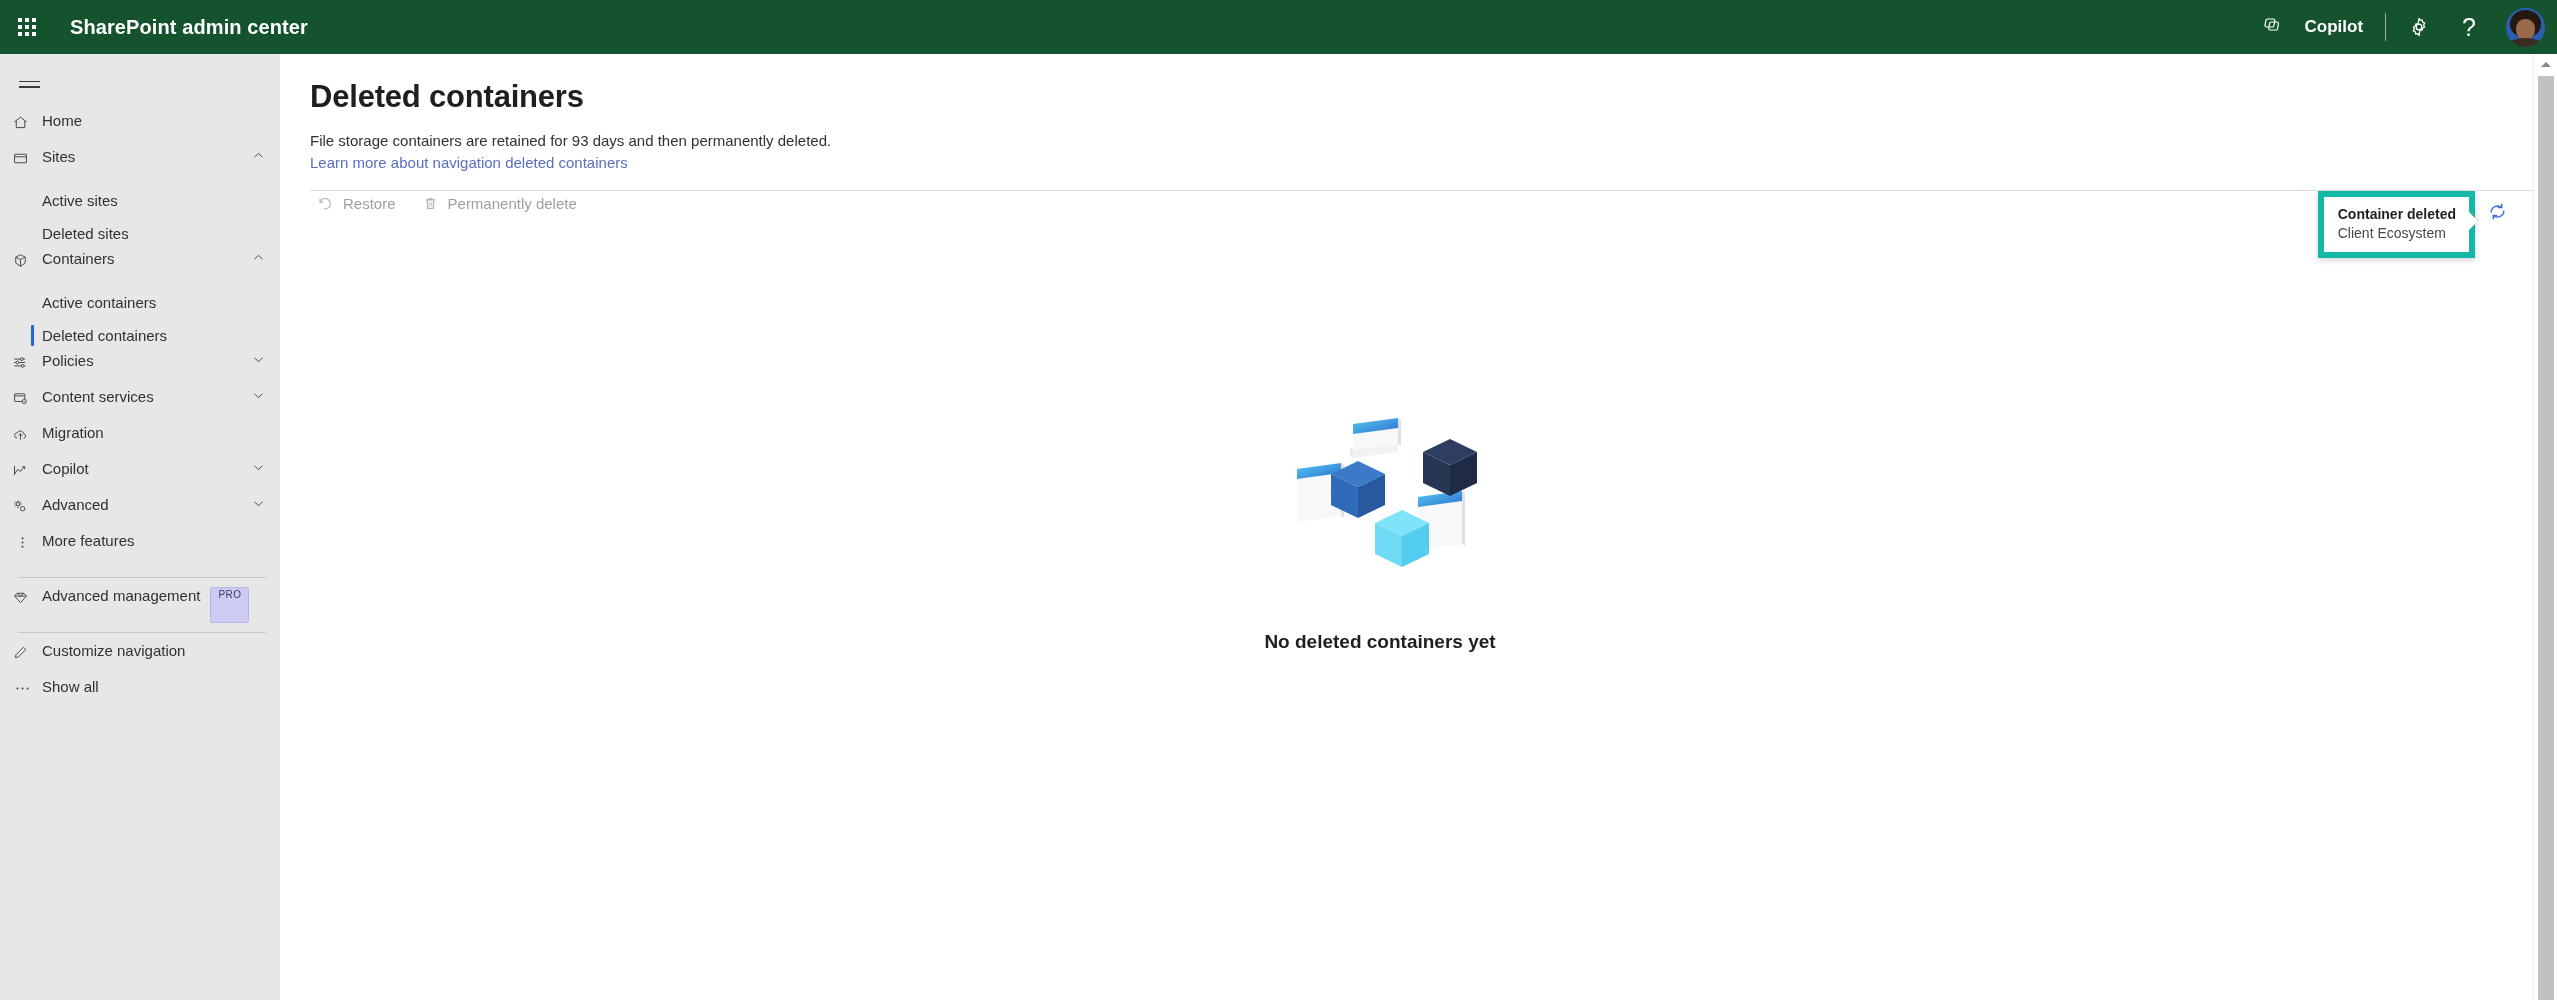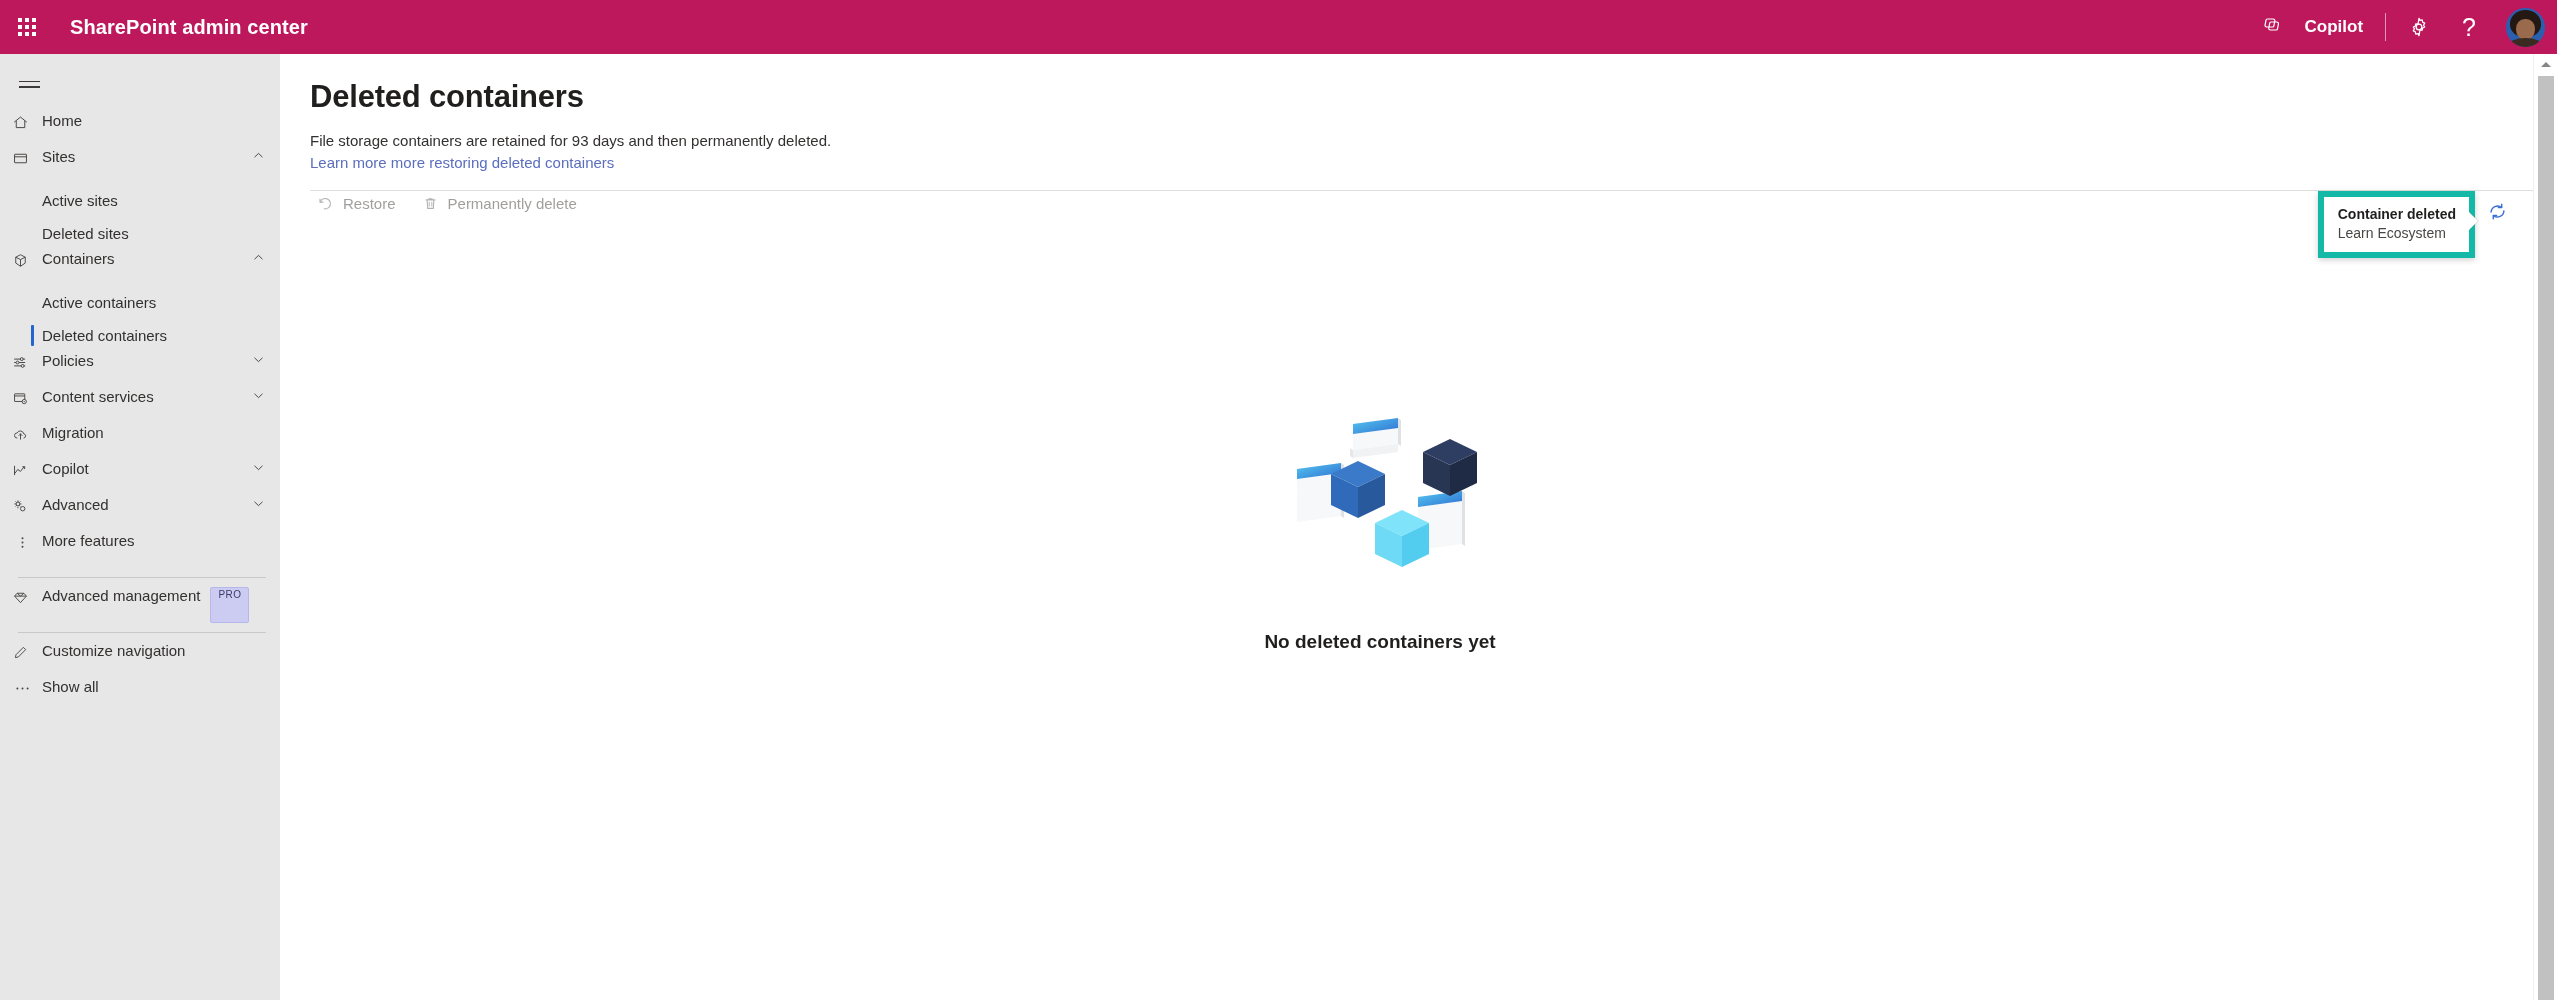--- a/index.html
+++ b/index.html
@@ -6,21 +6,21 @@
   html, body {
     width: 2557px; height: 1000px;
     font-family: "Liberation Sans", sans-serif;
     background: #ffffff; overflow: hidden;
   }
 
   
   #suite-header {
     position: absolute; top: 0; left: 0;
     width: 2557px; height: 54px;
-    background: #be185d;
+    background: #14532d;
     display: flex; align-items: center;
   }
   #waffle {
     width: 54px; height: 54px;
     display: flex; align-items: center; justify-content: center;
     cursor: pointer;
   }
   #waffle .grid {
     display: grid;
     grid-template-columns: repeat(3, 4px);
@@ -431,21 +431,21 @@
     </span>
     <span class="nav-label">Show all</span>
   </div>
 
 </div>
 
 <div id="main">
 
   <h1 id="page-title">Deleted containers</h1>
   <div id="page-desc">File storage containers are retained for 93 days and then permanently deleted.</div>
-  <a id="page-link">Learn more more restoring deleted containers</a>
+  <a id="page-link">Learn more about navigation deleted containers</a>
 
   <div id="cmdbar-wrap">
     <div id="cmdbar-rule"></div>
 
     <div id="cmdbar">
 
       <div class="cmd-btn">
         <span class="cico">
           <svg width="17" height="17" viewBox="0 0 18 18" fill="none">
             <path d="M3.6 7.3c1-2.4 3.4-3.9 6-3.5 3 .5 5 3.3 4.5 6.3-.5 3-3.3 5-6.3 4.5" stroke="#b5b3b1" stroke-width="1.2" stroke-linecap="round" fill="none"></path>
@@ -462,21 +462,21 @@
             <path d="M7.6 7.6v4.2M10.4 7.6v4.2" stroke="#b5b3b1" stroke-width="1.05" stroke-linecap="round"></path>
           </svg>
         </span>
         <span>Permanently delete</span>
       </div>
 
     </div>
 
     <div id="tooltip">
       <div id="tt-title">Container deleted</div>
-      <div id="tt-sub">Learn Ecosystem</div>
+      <div id="tt-sub">Client Ecosystem</div>
     </div>
 
     <div id="refresh-btn">
       <svg width="21" height="21" viewBox="0 0 22 22" fill="none">
         <path d="M4.3 11.6a6.8 6.8 0 0110.9-5" stroke="#3b6fd4" stroke-width="1.5" stroke-linecap="round" fill="none"></path>
         <path d="M17.7 10.4a6.8 6.8 0 01-10.9 5" stroke="#3b6fd4" stroke-width="1.5" stroke-linecap="round" fill="none"></path>
         <path d="M15.4 3.3v3.5h-3.5" stroke="#3b6fd4" stroke-width="1.5" stroke-linecap="round" stroke-linejoin="round"></path>
         <path d="M6.6 18.7v-3.5h3.5" stroke="#3b6fd4" stroke-width="1.5" stroke-linecap="round" stroke-linejoin="round"></path>
       </svg>
     </div>

